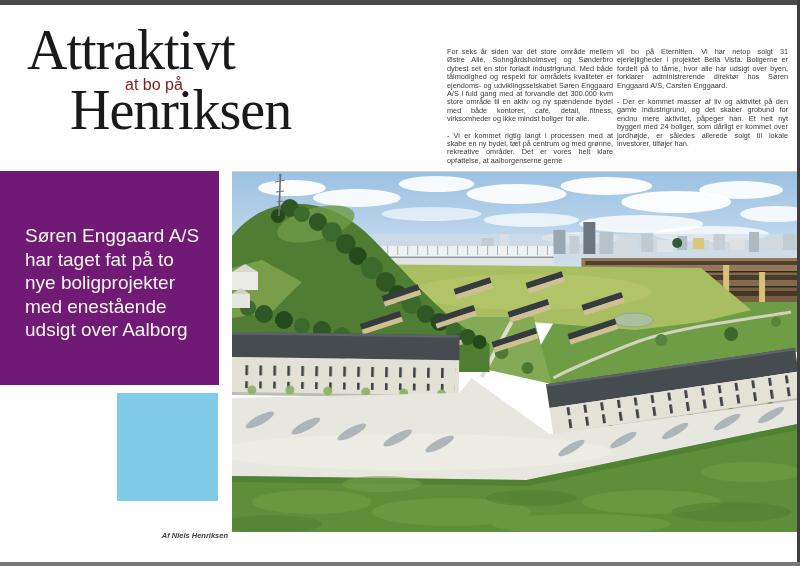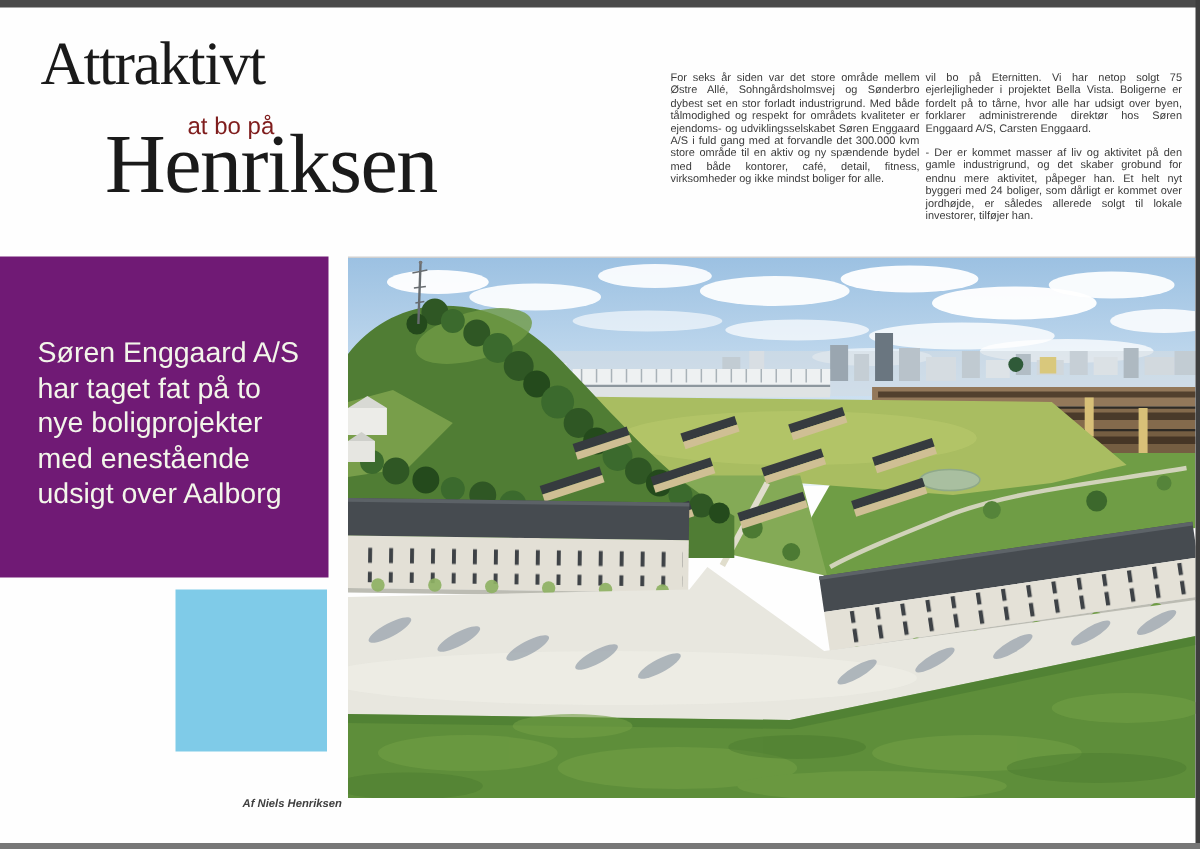--- a/index.html
+++ b/index.html
@@ -9,21 +9,21 @@
     font-family:"Liberation Sans","DejaVu Sans",sans-serif;
   }
   .edge{position:absolute;z-index:50;}
   .edge-top{left:0;top:0;width:800px;height:5px;background:#4a4a4a;}
   .edge-right{left:797px;top:0;width:3px;height:566px;background:#3e3e3e;}
   .edge-bottom{left:0;top:562px;width:800px;height:4px;background:#777;}
 
   
   .masthead{position:absolute;left:0;top:0;width:430px;height:170px;color:#1a1a1a;}
   .t1{position:absolute;left:27px;top:22px;font-family:"Liberation Serif","DejaVu Serif",serif;
-      font-size:41px;line-height:1;letter-spacing:-1px;}
+      font-size:56px;line-height:1;letter-spacing:-1px;}
   .t2{position:absolute;left:125px;top:77px;font-size:16px;line-height:1;color:#7f1d1d;}
   .t3{position:absolute;left:70px;top:82px;font-family:"Liberation Serif","DejaVu Serif",serif;
       font-size:56px;line-height:1;letter-spacing:-1px;}
 
   
   .col{position:absolute;top:48px;font-size:7.3px;line-height:8.4px;color:#3b3b3b;
        text-align:justify;}
   .col p{margin:0 0 8px 0;}
   .col-left{left:447px;width:166px;}
   .col-right{left:617px;width:171px;}
@@ -55,24 +55,25 @@
   <div class="edge edge-bottom"></div>
 
   <header class="masthead">
     <span class="t1">Attraktivt</span>
     <span class="t2">at bo på</span>
     <span class="t3">Henriksen</span>
   </header>
 
   <section class="col col-left">
     <p>For seks år siden var det store område mellem Østre Allé, Sohngårdsholmsvej og Sønderbro dybest set en stor forladt industrigrund. Med både tålmodighed og respekt for områdets kvaliteter er ejendoms- og udviklingsselskabet Søren Enggaard A/S i fuld gang med at forvandle det 300.000 kvm store område til en aktiv og ny spændende bydel med både kontorer, café, detail, fitness, virksomheder og ikke mindst boliger for alle.</p>
+    <p>- Vi er kommet rigtig langt i processen med at skabe en ny bydel, tæt på centrum og med grønne, rekreative områder. Det er vores helt klare opfattelse, at aalborgenserne gerne</p>
   </section>
 
   <section class="col col-right">
-    <p>vil bo på Eternitten. Vi har netop solgt 75 ejerlejligheder i projektet Bella Vista. Boligerne er fordelt på to tårne, hvor alle har udsigt over byen, forklarer administrerende direktør hos Søren Enggaard A/S, Carsten Enggaard.</p>
+    <p>vil bo på Eternitten. Vi har netop solgt 31 ejerlejligheder i projektet Bella Vista. Boligerne er fordelt på to tårne, hvor alle har udsigt over byen, forklarer administrerende direktør hos Søren Enggaard A/S, Carsten Enggaard.</p>
     <p>- Der er kommet masser af liv og aktivitet på den gamle industrigrund, og det skaber grobund for endnu mere aktivitet, påpeger han. Et helt nyt byggeri med 24 boliger, som dårligt er kommet over jordhøjde, er således allerede solgt til lokale investorer, tilføjer han.</p>
   </section>
 
   <aside class="quote-box">
     <p>Søren Enggaard A/S
 har taget fat på to
 nye boligprojekter
 med enestående
 udsigt over Aalborg</p>
   </aside>

